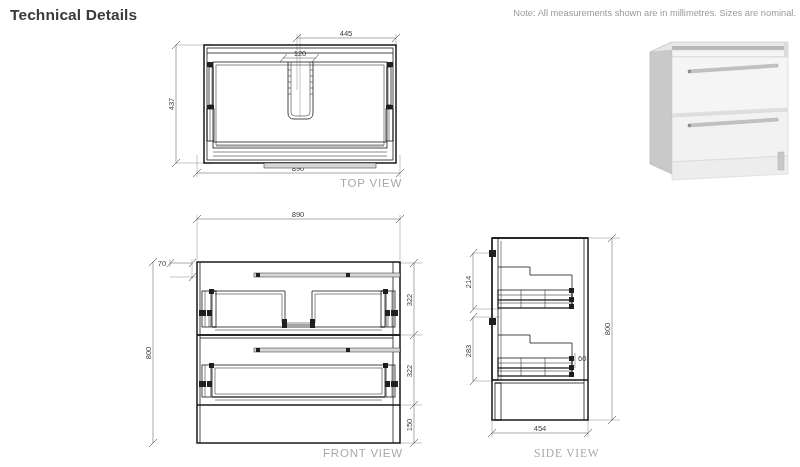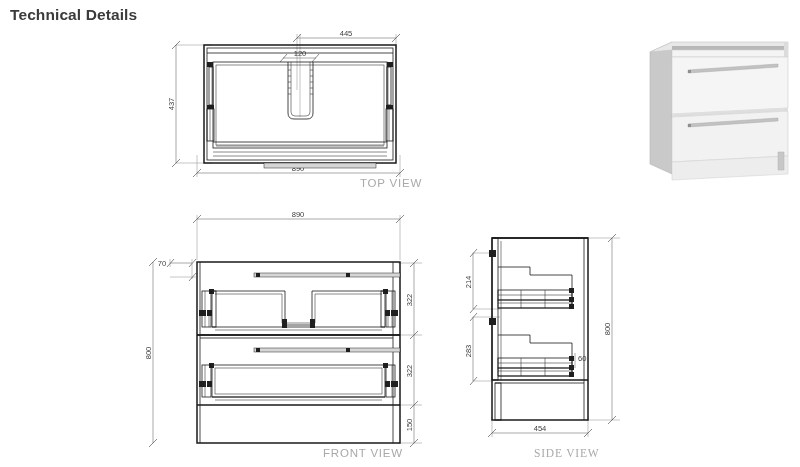--- a/index.html
+++ b/index.html
@@ -31,21 +31,21 @@
     color: #9a9a9a;
     white-space: nowrap;
   }
   .view-label {
     position: absolute;
     font-size: 11.5px;
     color: #a9a9a9;
     letter-spacing: 0.8px;
     white-space: nowrap;
   }
-  #label-top-view  { left: 360px; top: 177px; }
+  #label-top-view  { left: 340px; top: 177px; }
   #label-front-view{ left: 323px; top: 447px; text-align: right; }
   #label-side-view { left: 534px; top: 447px; font-family: Liberation Serif, serif; }
 
   svg.drawing { position: absolute; left: 0; top: 0; }
   
   .ln-dim   { stroke: #6e6e6e; stroke-width: 0.6; fill: none; }
   .ln-ext   { stroke: #9d9d9d; stroke-width: 0.6; fill: none; }
   .ln-body  { stroke: #1a1a1a; stroke-width: 1.5; fill: none; }
   .ln-thin  { stroke: #1a1a1a; stroke-width: 0.8; fill: none; }
   .ln-hair  { stroke: #2b2b2b; stroke-width: 0.55; fill: none; }
@@ -59,20 +59,21 @@
   }
   
   #render-3d { position: absolute; left: 648px; top: 24px; width: 150px; height: 162px; }
 </style>
 </head>
 <body>
 
 <div id="page">
 
   <div id="page-title">Technical Details</div>
+  <div id="note-text">Note: All measurements shown are in millimetres. Sizes are nominal.</div>
 
   <svg class="drawing" id="svg-top-view" width="800" height="200" style="top:0px">
 
     <g>
       <line class="ln-dim" x1="176" y1="45" x2="176" y2="163"></line>
       <line class="ln-ext" x1="176" y1="45" x2="212" y2="45"></line>
       <line class="ln-ext" x1="176" y1="163" x2="212" y2="163"></line>
       <line class="ln-hair" x1="172" y1="49" x2="180" y2="41"></line>
       <line class="ln-hair" x1="172" y1="167" x2="180" y2="159"></line>
       <text class="dimtext" x="174" y="104" transform="rotate(-90 174 104)" text-anchor="middle">437</text>

